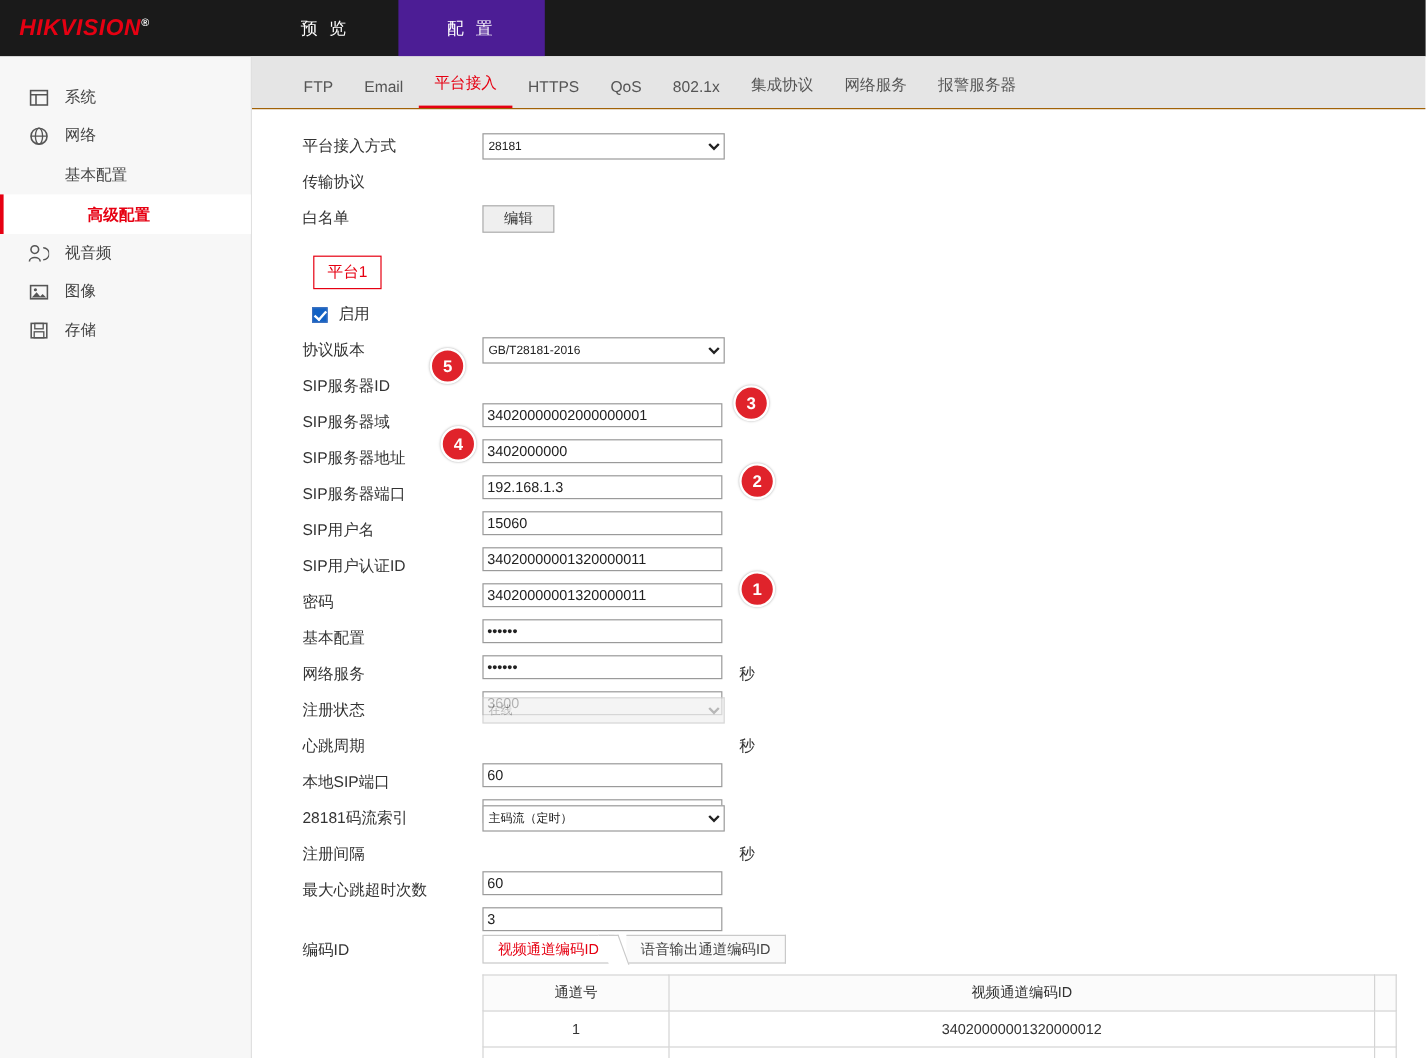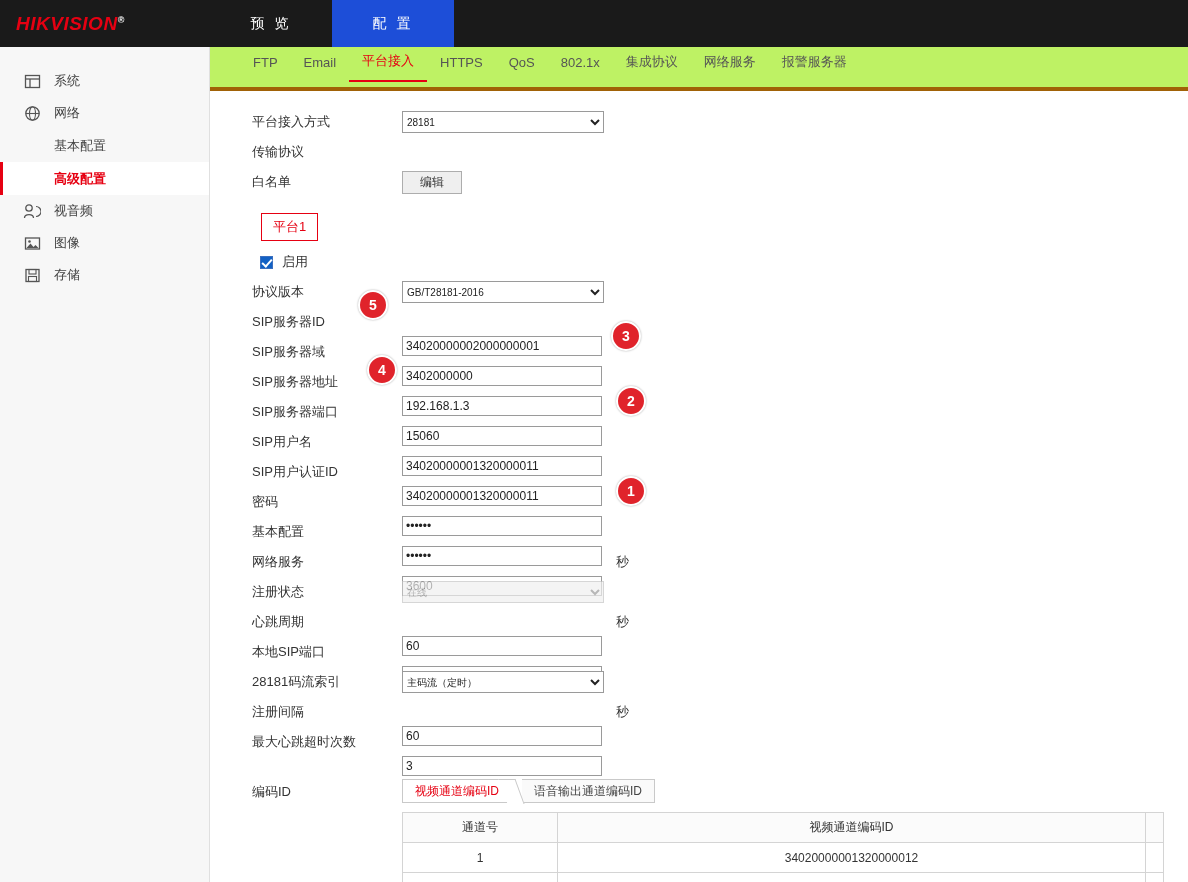--- a/index.html
+++ b/index.html
@@ -29,21 +29,21 @@
     color: #ffffff;
   }
   .logo .hik { color: #e60012; }
   .logo sup { font-size: 9px; font-style: normal; vertical-align: super; }
   .topnav { display: flex; align-items: stretch; }
   .topnav-item {
     width: 122px; display: flex; align-items: center; justify-content: center;
     color: #ffffff; font-size: 14px; letter-spacing: 3px;
     cursor: pointer;
   }
-  .topnav-item.active { background: #1d4ed8; }
+  .topnav-item.active { background: #4c1d95; }
 
   
   .sidebar {
     position: absolute; top: 47px; left: 0;
     width: 210px; height: 835px;
     background: #f7f7f7;
     border-right: 1px solid #e0e0e0;
     padding-top: 18px;
   }
   .side-item {
@@ -59,36 +59,36 @@
   .side-icon svg { display: block; }
   .side-sub {
     display: flex; align-items: center;
     height: 33px; padding-left: 54px;
     font-size: 13px; color: #444; cursor: pointer;
   }
   .side-sub.active {
     color: #e60012;
     background: #fff;
     border-left: 3px solid #e60012;
-    padding-left: 51px;
+    padding-left: 70px;
     font-weight: bold;
     align-items: center;
   }
 
   
   .content {
     position: absolute; top: 47px; left: 210px;
     width: 978px; height: 835px;
     background: #ffffff;
     overflow: hidden;
   }
   .tabs {
-    height: 44px; border-bottom: 4px solid #a16207;
-    display: flex; align-items: center; padding-left: 30px;
-    background: #bef264;
+    height: 44px; border-bottom: 1px solid #a16207;
+    display: flex; align-items: flex-end; padding-left: 30px;
+    background: #e5e5e5;
   }
   .tab {
     padding: 0 13px 10px 13px; font-size: 13px; color: #555; cursor: pointer;
   }
   .tab.active { color: #e60012; border-bottom: 2px solid #e60012; }
 
   .form { padding: 16px 0 0 42px; position: relative; }
   .row {
     display: flex; align-items: center;
     height: 30px; margin-bottom: 0px;

